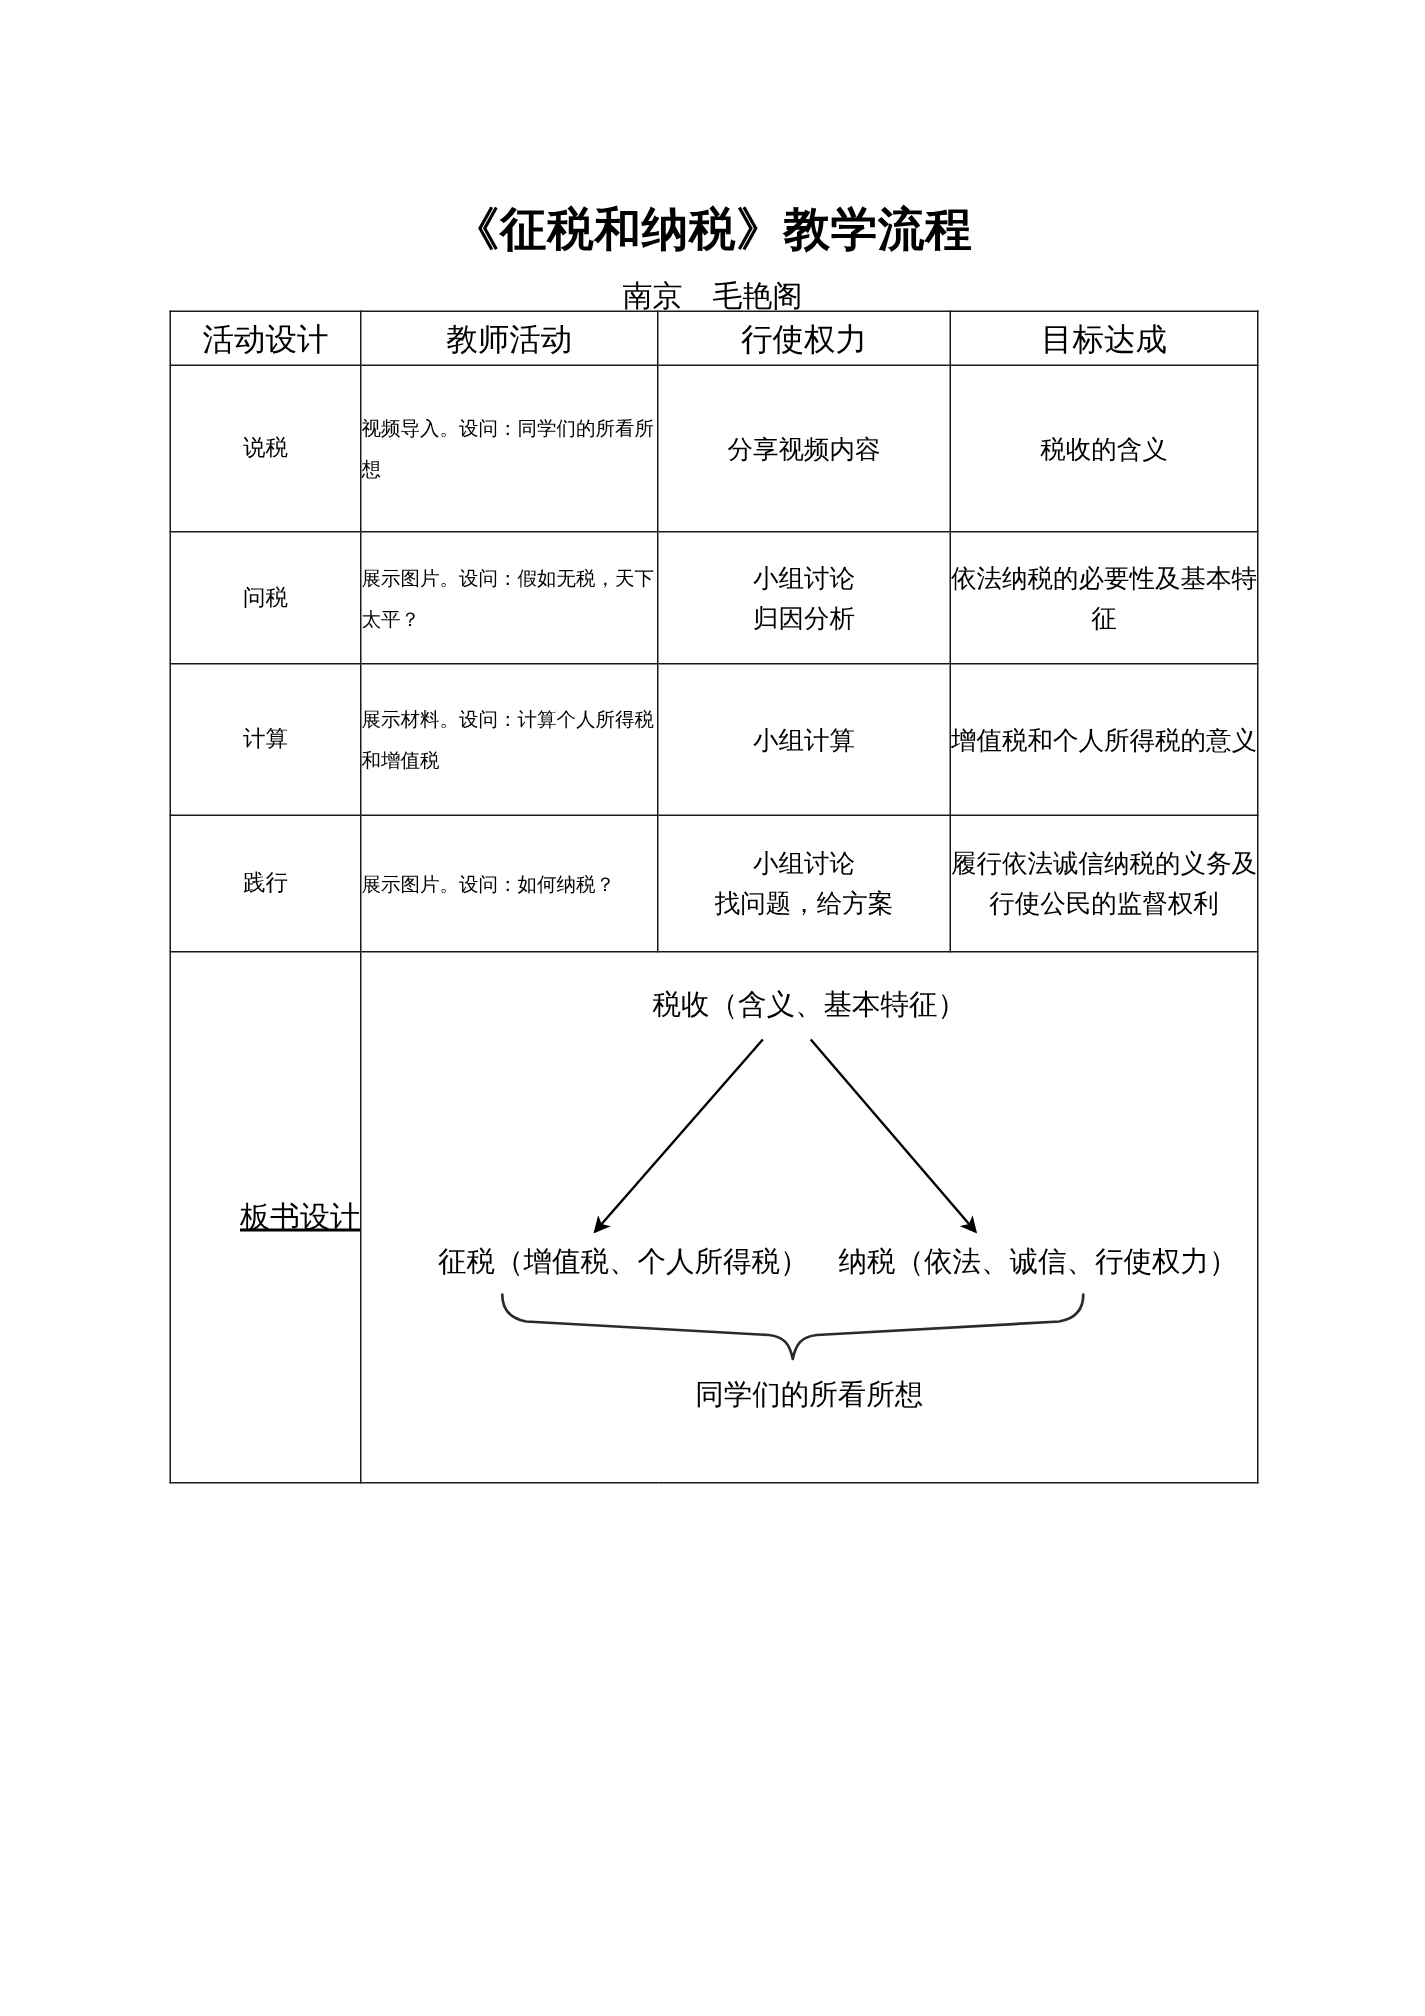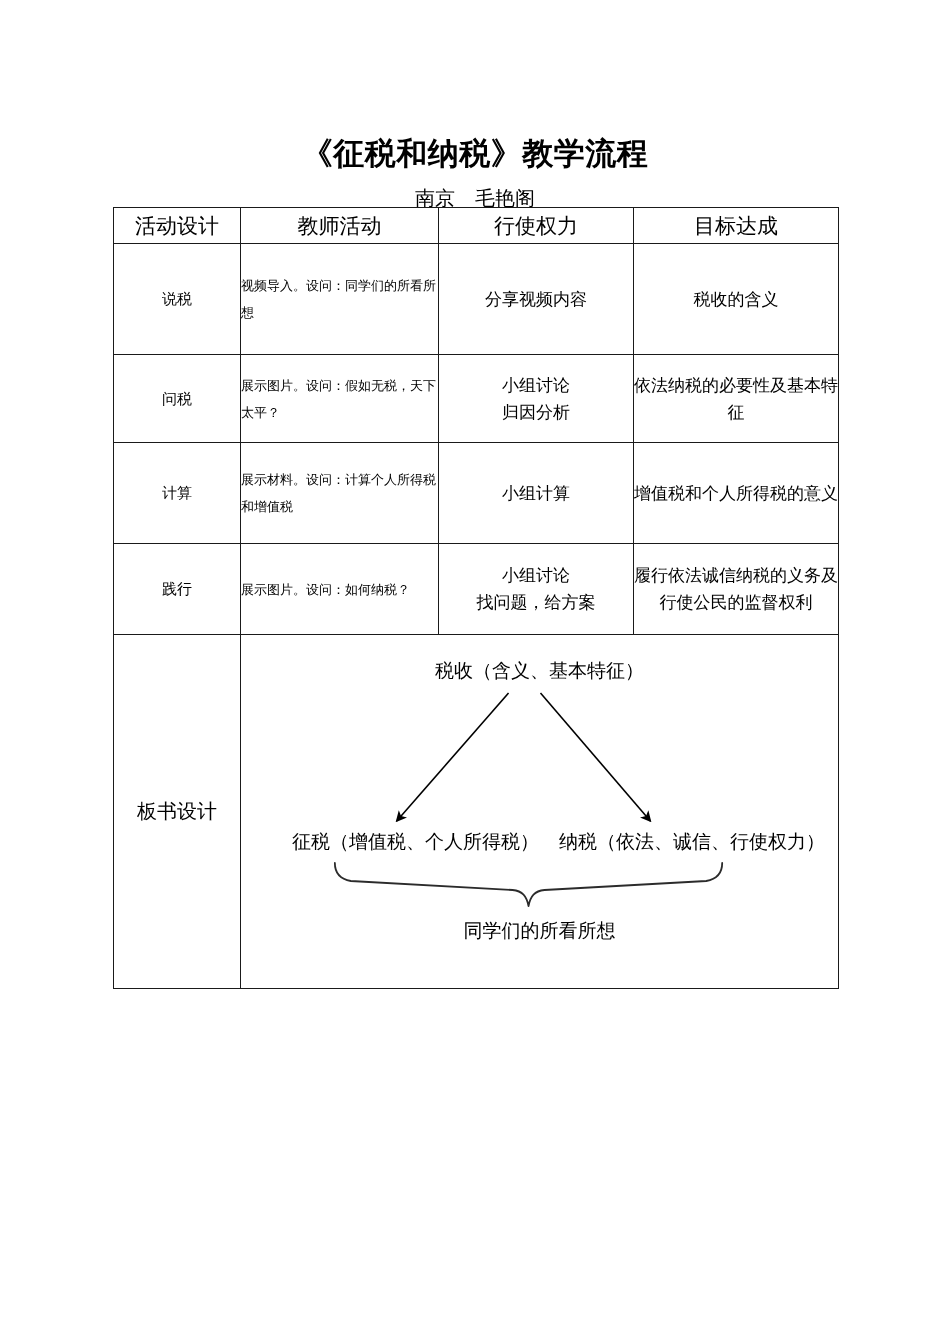--- a/index.html
+++ b/index.html
@@ -96,24 +96,25 @@
     padding: 0 6px;
   }
   .multi { white-space: pre-line; }
 
   .row-1 td { height: 110px; }
   .row-2 td { height: 87px; }
   .row-3 td { height: 100px; }
   .row-4 td { height: 90px; }
 
   .board-label-cell {
-    text-align: center;
+    text-align: right;
     font-family: "DejaVu Sans", "Liberation Sans", sans-serif;
     font-weight: 700;
     font-size: 20px;
+    text-decoration: underline;
   }
   .board-canvas-cell {
     height: 353px;
     position: relative;
     padding: 0;
   }
 
   
   .board-wrap {
     position: relative;

